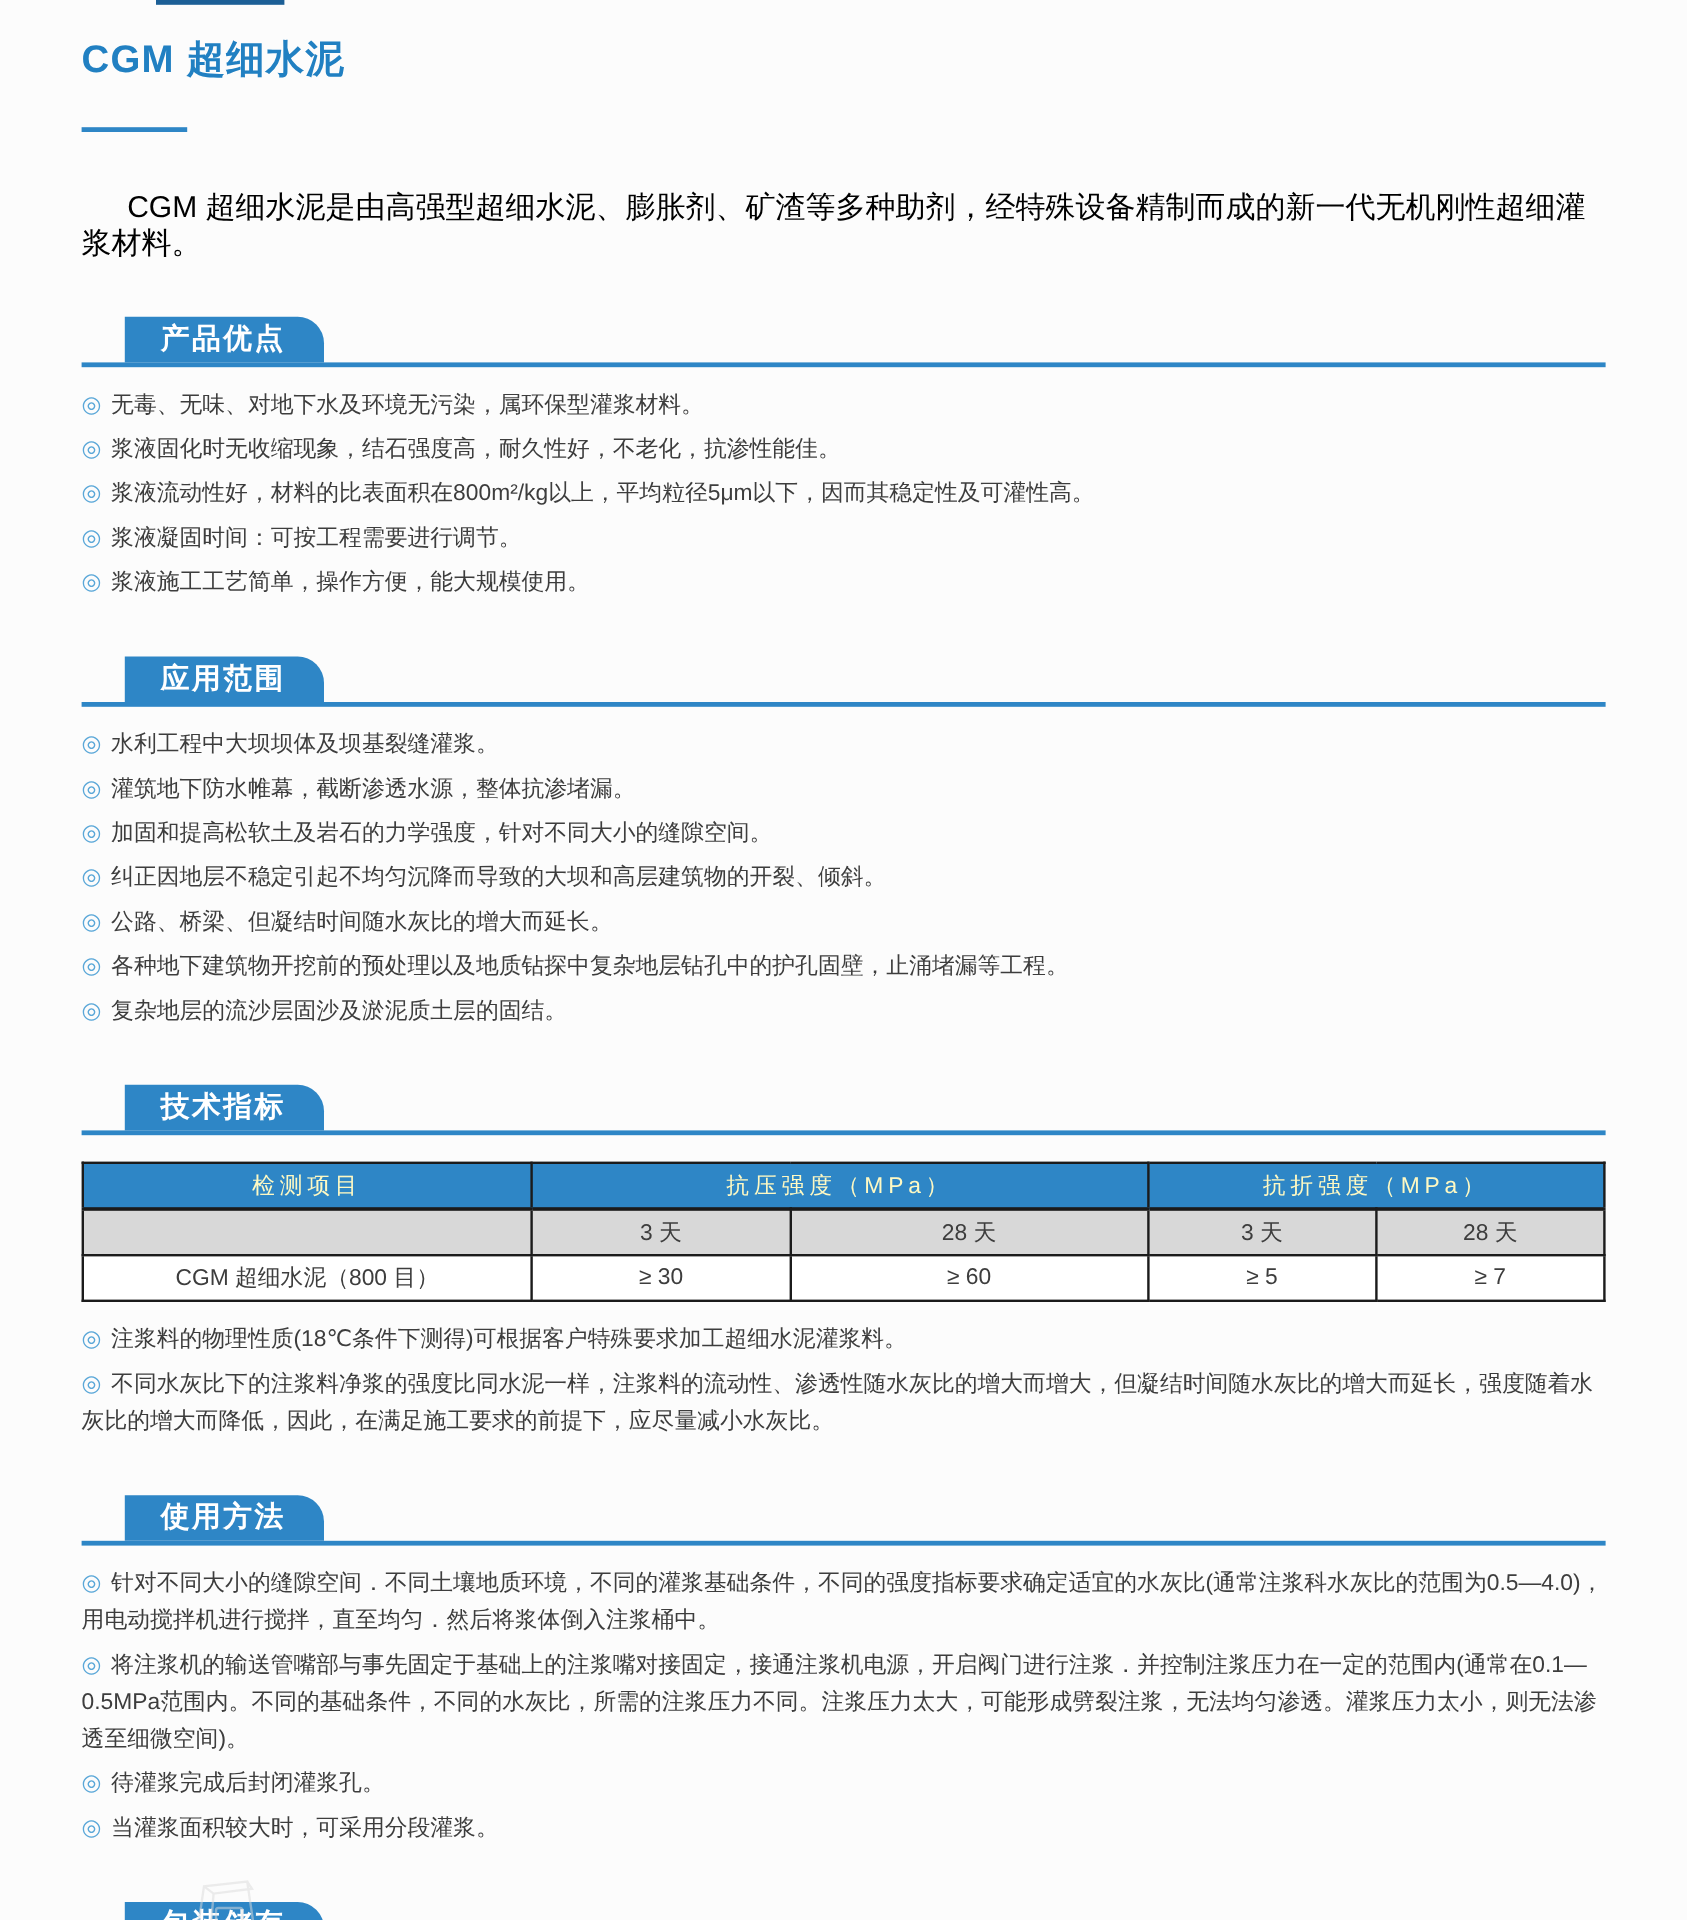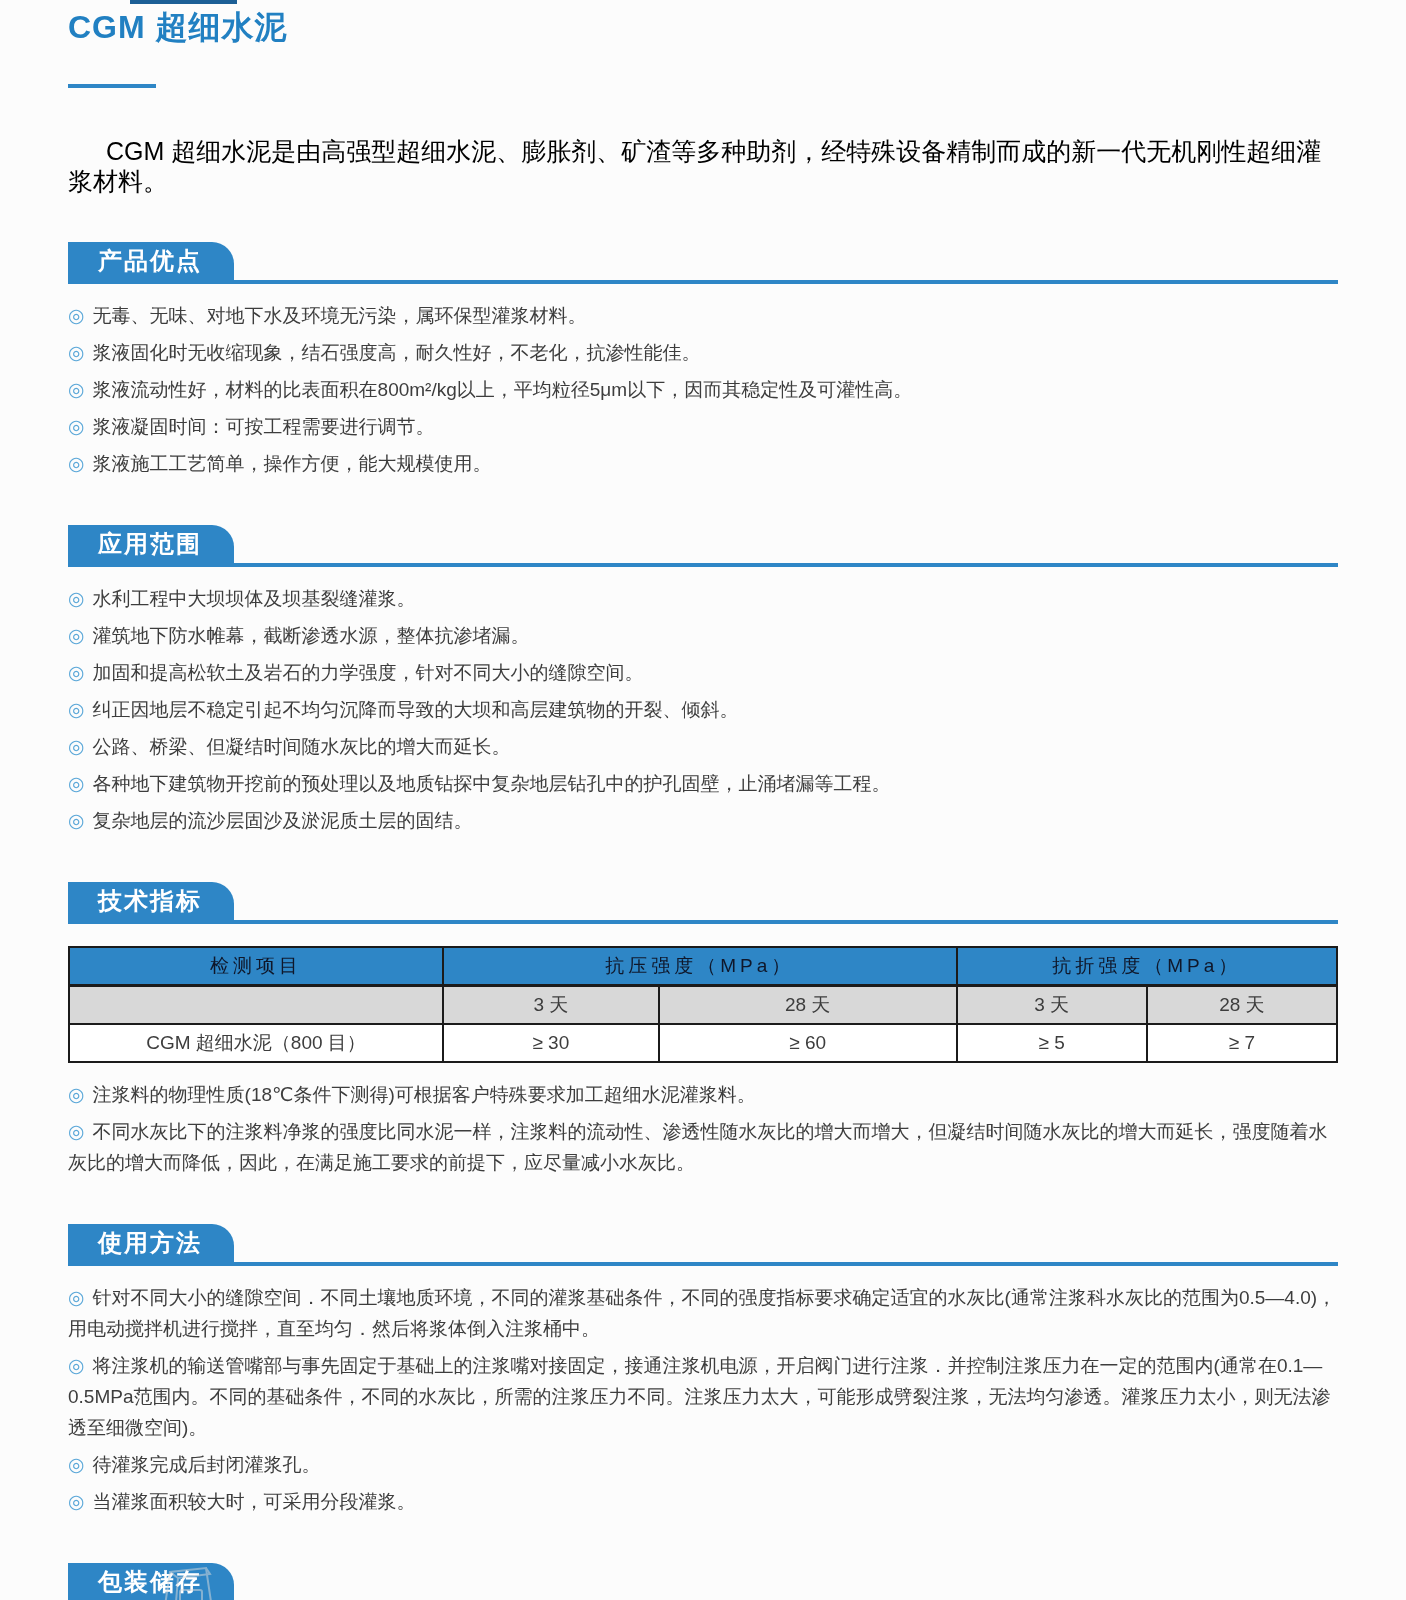--- a/index.html
+++ b/index.html
@@ -17,21 +17,21 @@
   }
   .content { padding:0 68px; }
 
   .top-cut-line {
     position:absolute; top:0; left:130px;
     width:107px; height:4px;
     background:#1c5f96;
   }
 
   .page-title {
-    padding-top:6px;
+    padding-top:28px;
     font-size:32px;
     font-weight:bold;
     color:#2180c2;
     letter-spacing:1px;
   }
   .title-underline {
     width:88px; height:4px;
     background:#2e86c6;
     margin-top:34px;
   }
@@ -51,20 +51,21 @@
   .badge {
     display:inline-block;
     background:#2e86c6;
     color:#ffffff;
     font-size:24px;
     font-weight:bold;
     letter-spacing:2px;
     line-height:26px;
     padding:6px 32px 6px 30px;
     border-radius:0 22px 0 0;
+    margin-left:36px;
   }
 
   ul.bullets { list-style:none; margin-top:16px; }
   ul.bullets li {
     font-size:19px;
     line-height:31px;
     margin-bottom:6px;
     color:#3d3d3d;
   }
   .dot {
@@ -82,21 +83,21 @@
   }
   .spec-table th, .spec-table td {
     border:2px solid #1b1b1b;
     text-align:center;
     vertical-align:middle;
     padding:5px 4px;
     height:37px;
   }
   .row-head th {
     background:#2e86c6;
-    color:#0f172a;
+    color:#fef9c3;
     font-weight:normal;
     letter-spacing:4px;
     border-bottom-width:3px;
   }
   .row-sub td { background:#d8d8d8; }
   .row-data td { background:#ffffff; height:24px; }
 
   .notes { margin-top:26px; }
 
   .bag-watermark {

